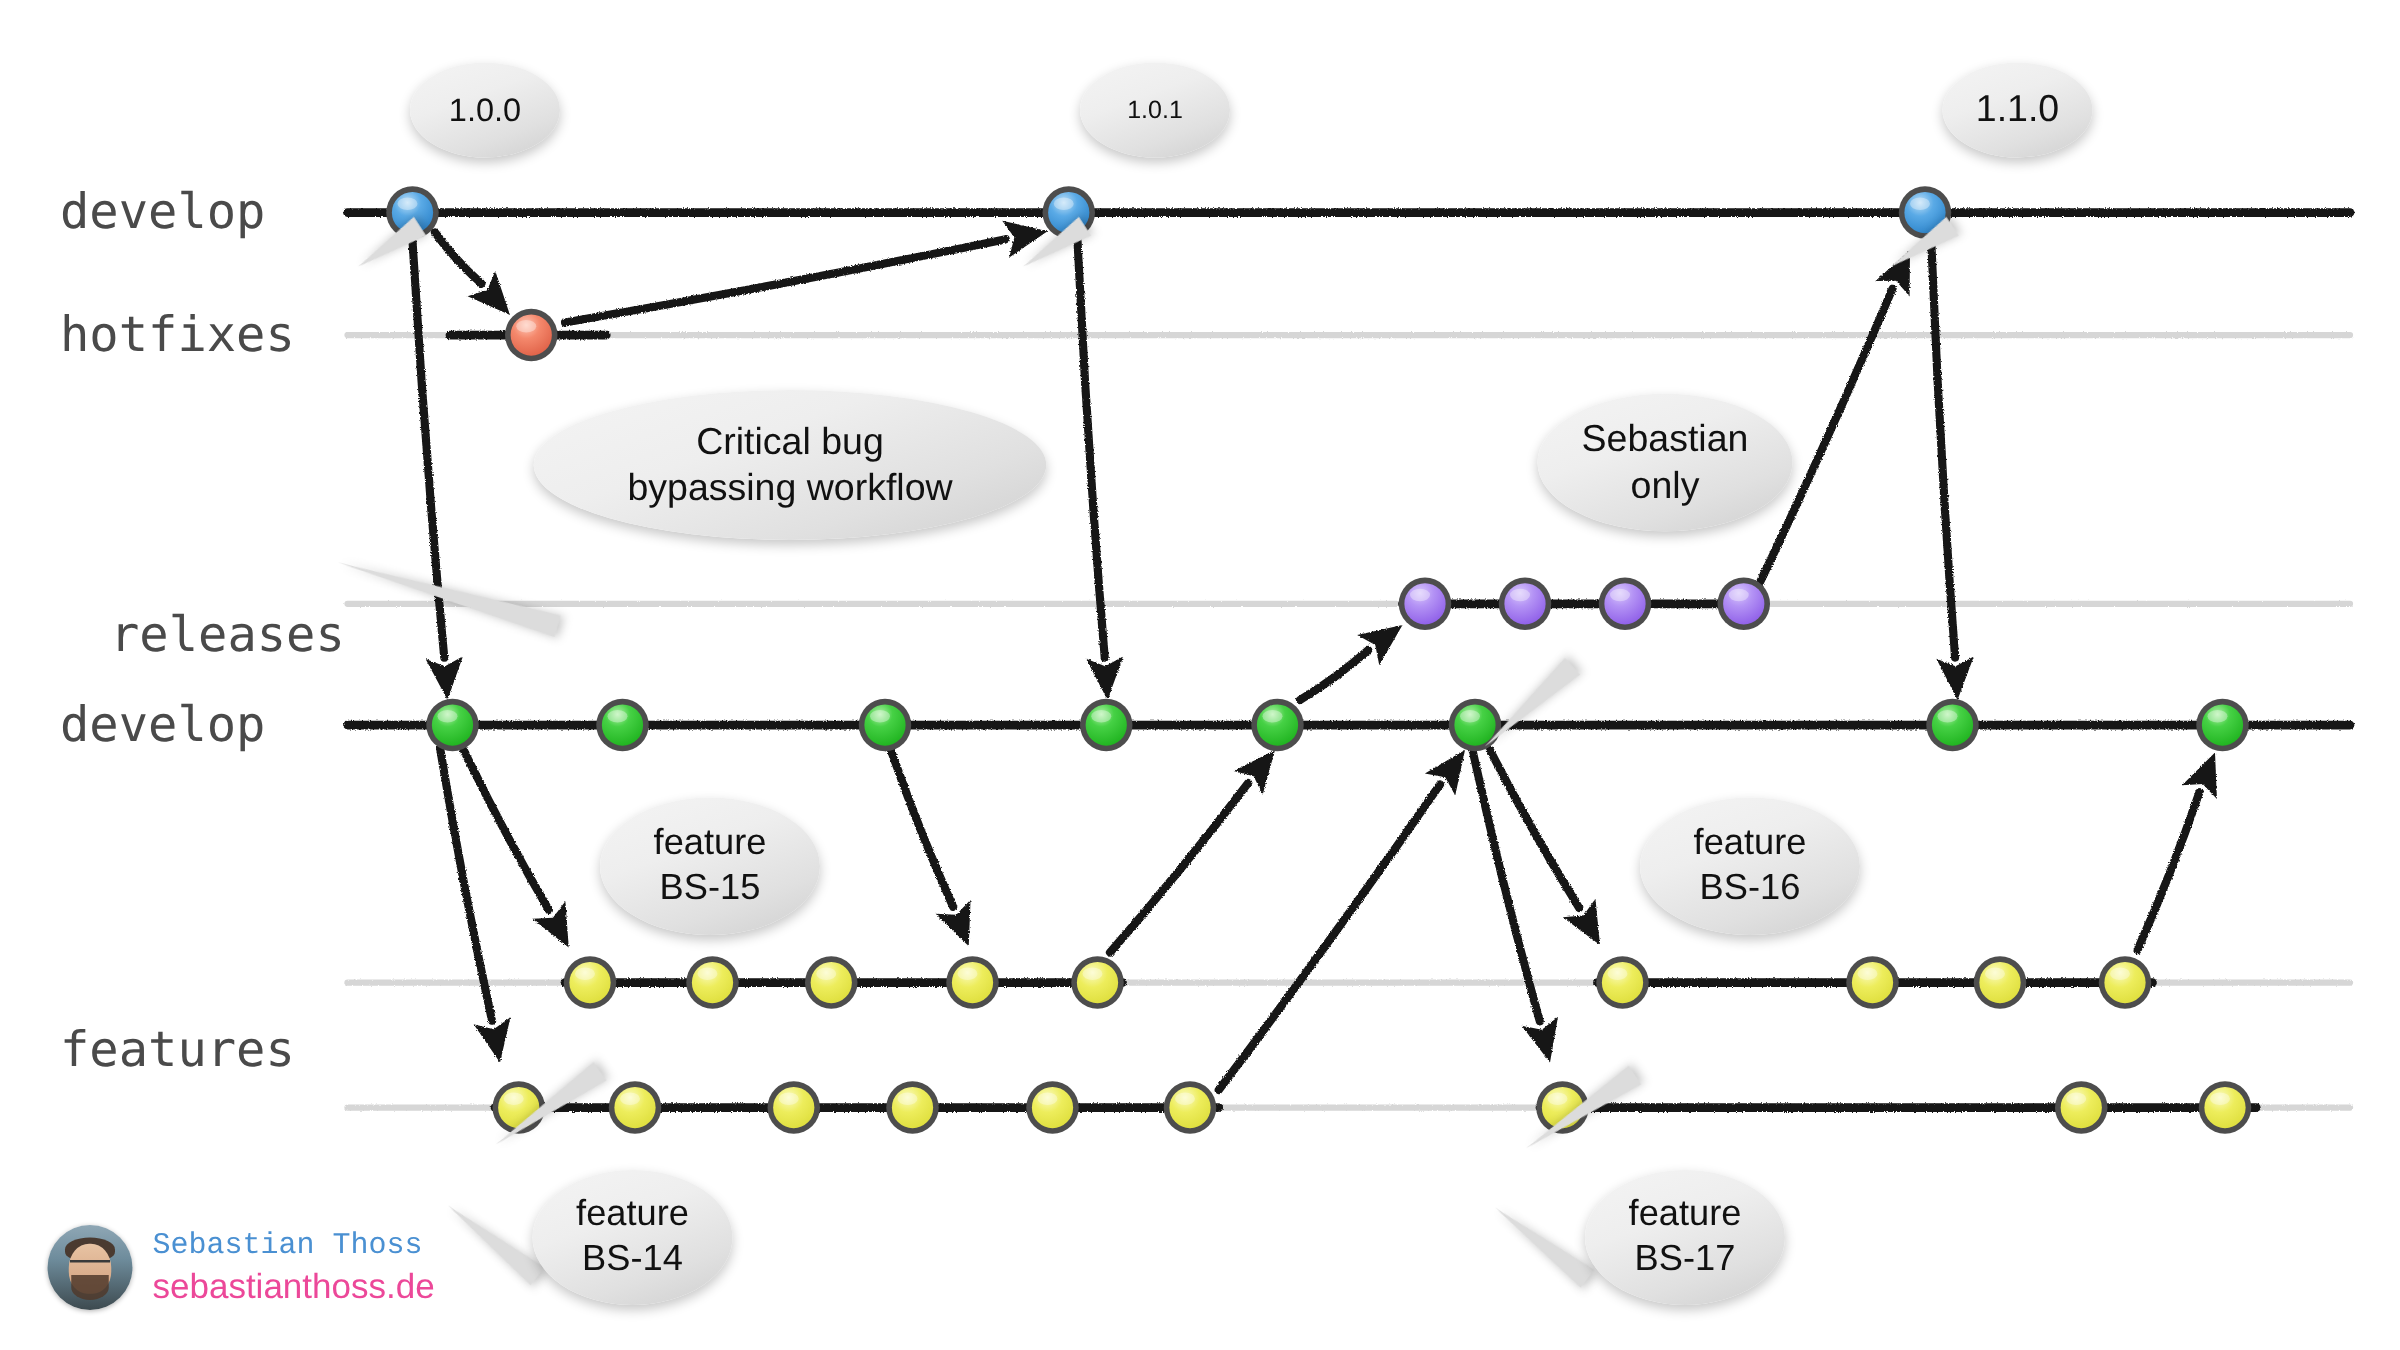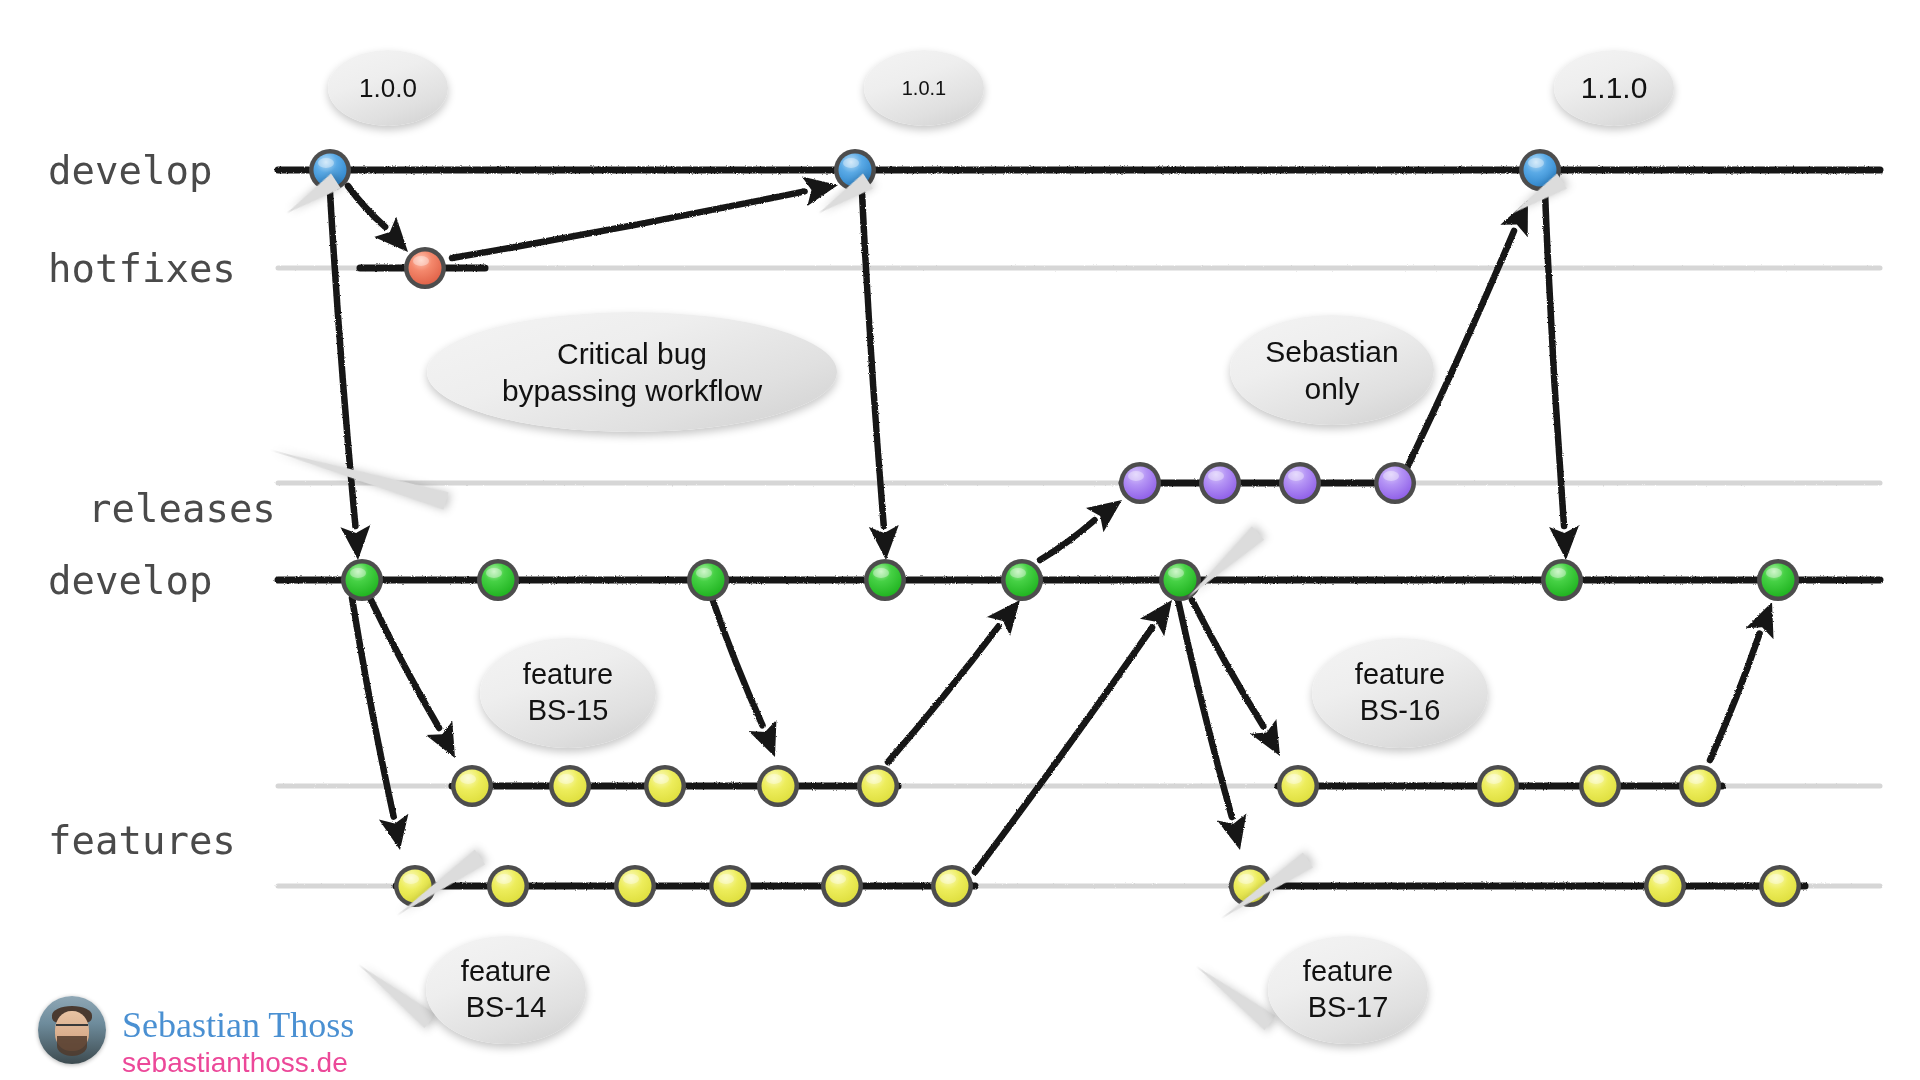--- a/index.html
+++ b/index.html
@@ -69,21 +69,21 @@
   #avatar .glasses{
     position:absolute;left:18px;top:28px;width:32px;height:8px;
     border-top:2px solid #3a3a3a;
   }
   #avatar .beard{
     position:absolute;left:19px;top:40px;width:30px;height:20px;
     border-radius:0 0 50% 50%;
     background:rgba(80,58,44,.85);
   }
   #sig-text{margin-left:16px;line-height:1.18;}
-  #sig-name{font-size:36px;color:#4a90d2;font-family:Liberation Serif, serif;margin-top:24px;}
+  #sig-name{font-size:24px;color:#4a90d2;font-family:Liberation Mono, monospace;}
   #sig-site{font-size:28px;color:#ec4899;font-family:"Liberation Sans",sans-serif;}
 </style>
 </head>
 <body>
 
 <div id="stage">
   <svg id="svg" viewBox="0 0 1920 1080">
     <defs>
       <filter id="rough" x="-20%" y="-20%" width="140%" height="140%">
         <feTurbulence type="fractalNoise" baseFrequency="0.9" numOctaves="3" seed="7" result="n"></feTurbulence>

